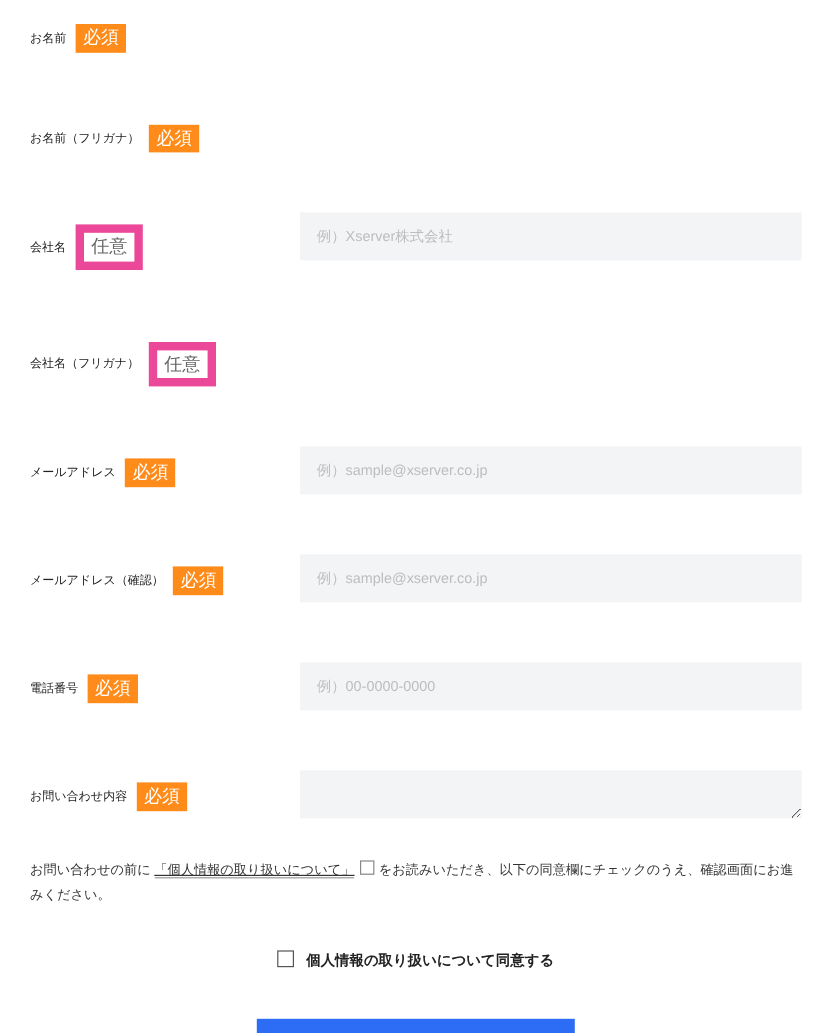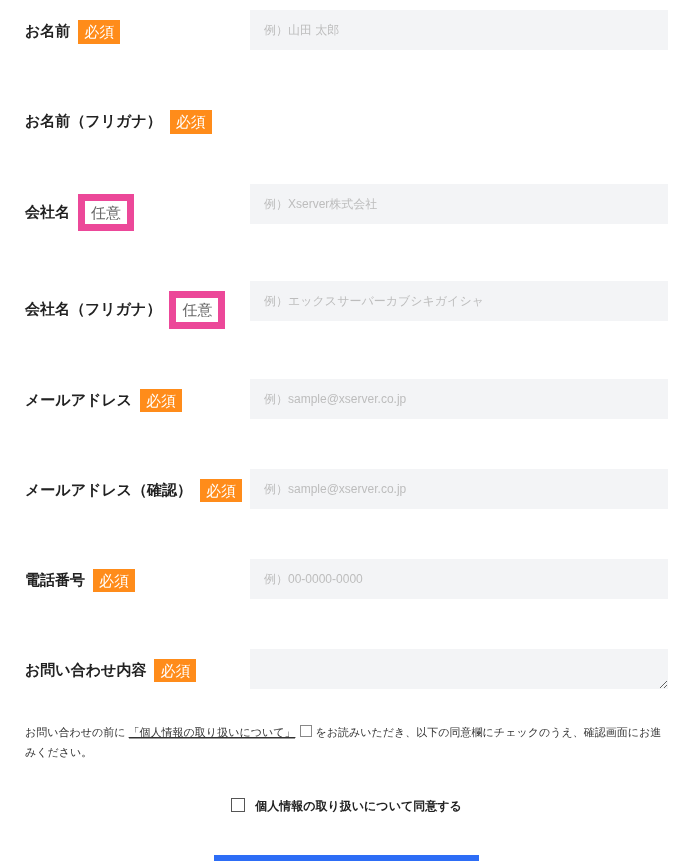--- a/index.html
+++ b/index.html
@@ -1,20 +1,20 @@
 <!DOCTYPE html>
 <html><head>
   <meta charset="utf-8">
   <style>
     * { box-sizing: border-box; margin: 0; padding: 0; }
     body { font-family: "Hiragino Kaku Gothic Pro", "Meiryo", sans-serif; background: #fff; width: 693px; font-size: 12px; color: #333; }
     .form-container { padding: 10px 25px 30px 25px; }
     .form-row { display: flex; align-items: flex-start; margin-bottom: 50px; }
     .label-col { width: 225px; display: flex; align-items: center; gap: 8px; padding-top: 10px; }
-    .field-label { font-weight: bold; font-size: 15px; color: #222; }
+    .field-label { font-weight: normal; font-size: 10px; color: #222; }
     .badge { font-size: 15px; padding: 2px 6px; line-height: 1.3; }
     .badge-required { background: #ff8c1a; color: #fff; }
     .badge-optional { border: 7px solid #ec4899; color: #666; background: #fff; }
     .input-col { flex: 1; }
     .text-input { width: 100%; height: 40px; background: #f3f4f6; border: none; padding: 0 14px; font-size: 12px; color: #333; outline: none; }
     .text-input::placeholder { color: #bdbdbd; }
     .textarea-input { width: 100%; height: 40px; min-height: 40px; background: #f3f4f6; border: none; padding: 12px 14px; font-size: 12px; color: #333; outline: none; resize: vertical; font-family: inherit; }
     .notice { font-size: 11px; color: #333; line-height: 1.9; margin: 30px 0 35px 0; }
     .notice-link { color: #333; border-bottom: 1px solid #999; padding-bottom: 0; }
     .ext-icon { display: inline-block; width: 10px; height: 10px; border: 1px solid #888; position: relative; vertical-align: middle; margin: 0 2px 2px 2px; }
@@ -28,23 +28,20 @@
 </head>
 <body>
 
 <div class="form-container">
 
   <div class="form-row">
     <div class="label-col">
       <span class="field-label">お名前</span>
       <span class="badge badge-required">必須</span>
     </div>
-    <div class="input-col">
-      <input type="text" class="text-input" placeholder="例）山田 太郎" style="">
-    </div>
   </div>
 
   <div class="form-row">
     <div class="label-col">
       <span class="field-label">お名前（フリガナ）</span>
       <span class="badge badge-required">必須</span>
     </div>
   </div>
 
   <div class="form-row">
@@ -54,23 +51,20 @@
     </div>
     <div class="input-col">
       <input type="text" class="text-input" placeholder="例）Xserver株式会社" style="">
     </div>
   </div>
 
   <div class="form-row">
     <div class="label-col">
       <span class="field-label">会社名（フリガナ）</span>
       <span class="badge badge-optional">任意</span>
-    </div>
-    <div class="input-col">
-      <input type="text" class="text-input" placeholder="例）エックスサーバーカブシキガイシャ" style="">
     </div>
   </div>
 
   <div class="form-row">
     <div class="label-col">
       <span class="field-label">メールアドレス</span>
       <span class="badge badge-required">必須</span>
     </div>
     <div class="input-col">
       <input type="text" class="text-input" placeholder="例）sample@xserver.co.jp" style="">

